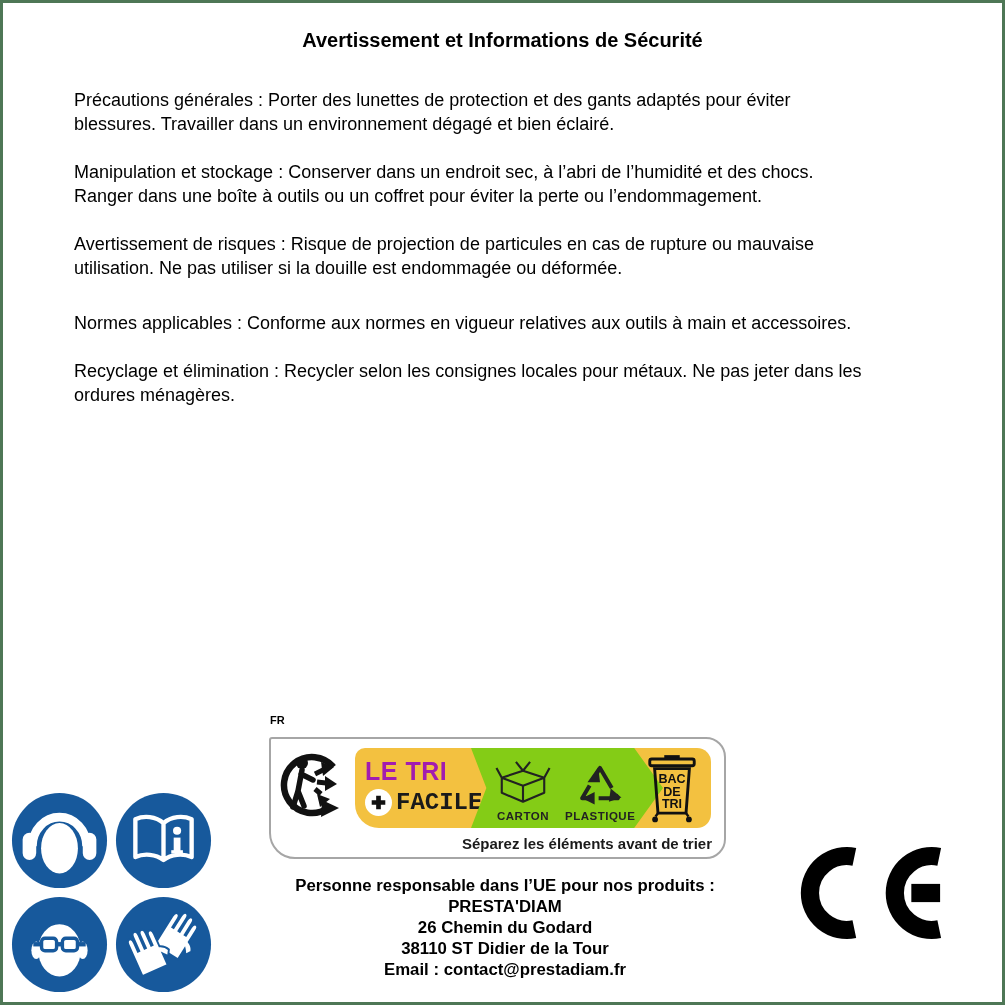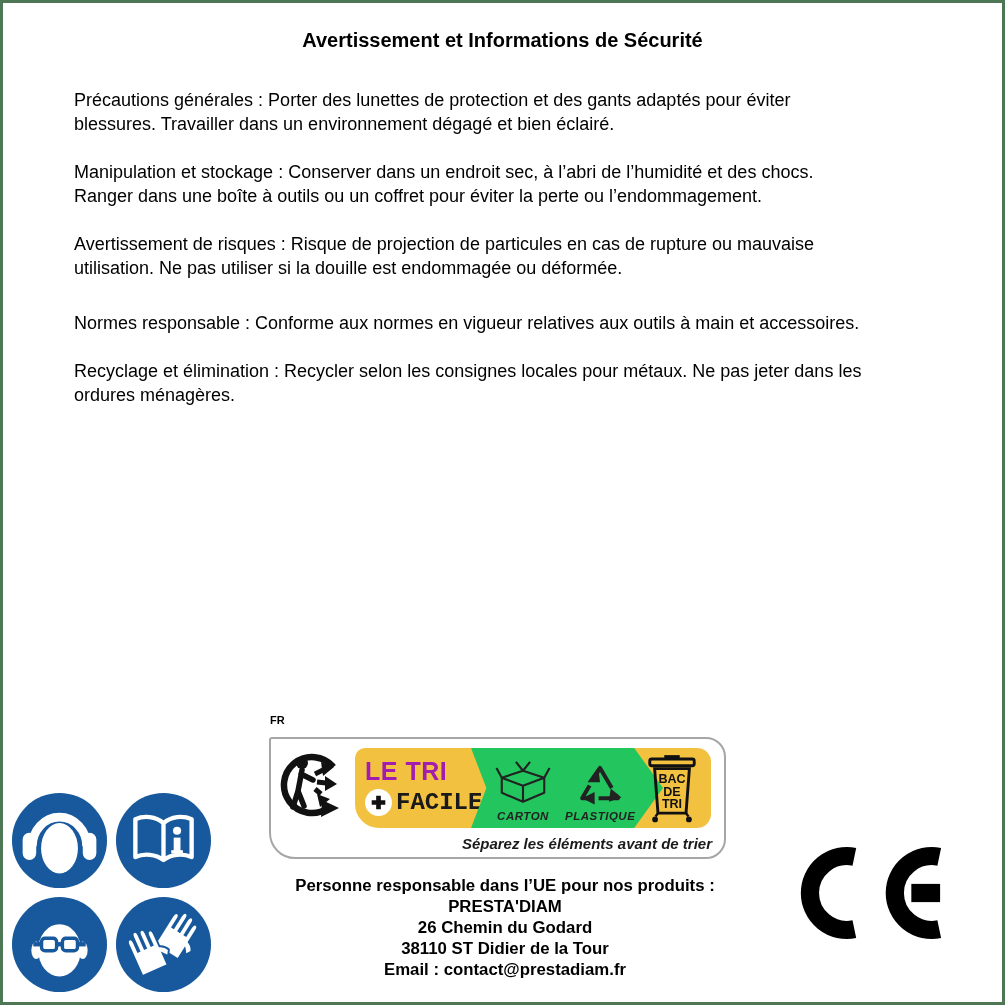--- a/index.html
+++ b/index.html
@@ -40,32 +40,32 @@
   }
   .letri-block { position:absolute; left:10px; top:9px; width:106px; }
   .letri-l1 { font-size:25px; font-weight:bold; letter-spacing:.5px; color:#a21caf; }
   .letri-l2 { display:flex; align-items:center; margin-top:3px; }
   .plus-circle {
     width:27px; height:27px; border-radius:50%; background:#fff; flex:0 0 auto;
     display:flex; align-items:center; justify-content:center; margin-right:4px;
   }
   .letri-word { font-size:24px; font-weight:bold; color:#1a1a1a;font-family:Liberation Mono, monospace; }
   .tri-chevron {
-    position:absolute; left:116px; top:0; height:80px; width:192px; background:#22c55e;
+    position:absolute; left:116px; top:0; height:80px; width:192px; background:#84cc16;
     clip-path:polygon(0 0, 85% 0, 100% 50%, 85% 100%, 0 100%, 8% 50%);
     display:flex; align-items:center; justify-content:space-between;
-    padding:0 30px 0 24px; box-sizing:border-box;font-style:italic;
+    padding:0 30px 0 24px; box-sizing:border-box;
   }
   .material { display:flex; flex-direction:column; align-items:center; margin-top:6px; }
   .material-label { font-size:11.5px; font-weight:bold; letter-spacing:.5px; margin-top:3px; color:#222; }
   .material-plus { margin:0 7px 14px 7px; }
   .bin-svg { position:absolute; right:10px; top:3px; }
   .tri-instruction {
     position:absolute; right:12px; bottom:5px; font-size:15px; font-weight:bold;
-    font-style:italic; color:#1a1a1a;
+    color:#1a1a1a;
   }
 
   
   .company {
     position:absolute; left:246px; top:872px; width:512px; text-align:center;
     font-size:16.8px; font-weight:bold; line-height:21px;
   }
 
   
   .ce-mark { position:absolute; left:797px; top:843px; }
@@ -77,21 +77,21 @@
 
   <div class="title">Avertissement et Informations de Sécurité</div>
 
   <div class="body-text">
     <p>Précautions générales : Porter des lunettes de protection et des gants adaptés pour éviter
 blessures. Travailler dans un environnement dégagé et bien éclairé.</p>
     <p>Manipulation et stockage : Conserver dans un endroit sec, à l’abri de l’humidité et des chocs.
 Ranger dans une boîte à outils ou un coffret pour éviter la perte ou l’endommagement.</p>
     <p>Avertissement de risques : Risque de projection de particules en cas de rupture ou mauvaise
 utilisation. Ne pas utiliser si la douille est endommagée ou déformée.</p>
-    <p class="extra-gap">Normes responsable : Conforme aux normes en vigueur relatives aux outils à main et accessoires.</p>
+    <p class="extra-gap">Normes applicables : Conforme aux normes en vigueur relatives aux outils à main et accessoires.</p>
     <p>Recyclage et élimination : Recycler selon les consignes locales pour métaux. Ne pas jeter dans les
 ordures ménagères.</p>
   </div>
 
   <div class="icons-grid">
     <svg width="97" height="97" viewBox="0 0 100 100" aria-label="wear-ear-protection">
       <circle cx="50" cy="50" r="49" fill="#17599C"></circle>
       <ellipse cx="50" cy="58" rx="19" ry="26" fill="#fff"></ellipse>
       <path d="M 22 56 A 28 30 0 0 1 78 56" fill="none" stroke="#fff" stroke-width="9"></path>
       <rect x="12" y="42" width="14" height="28" rx="7" fill="#fff"></rect>

